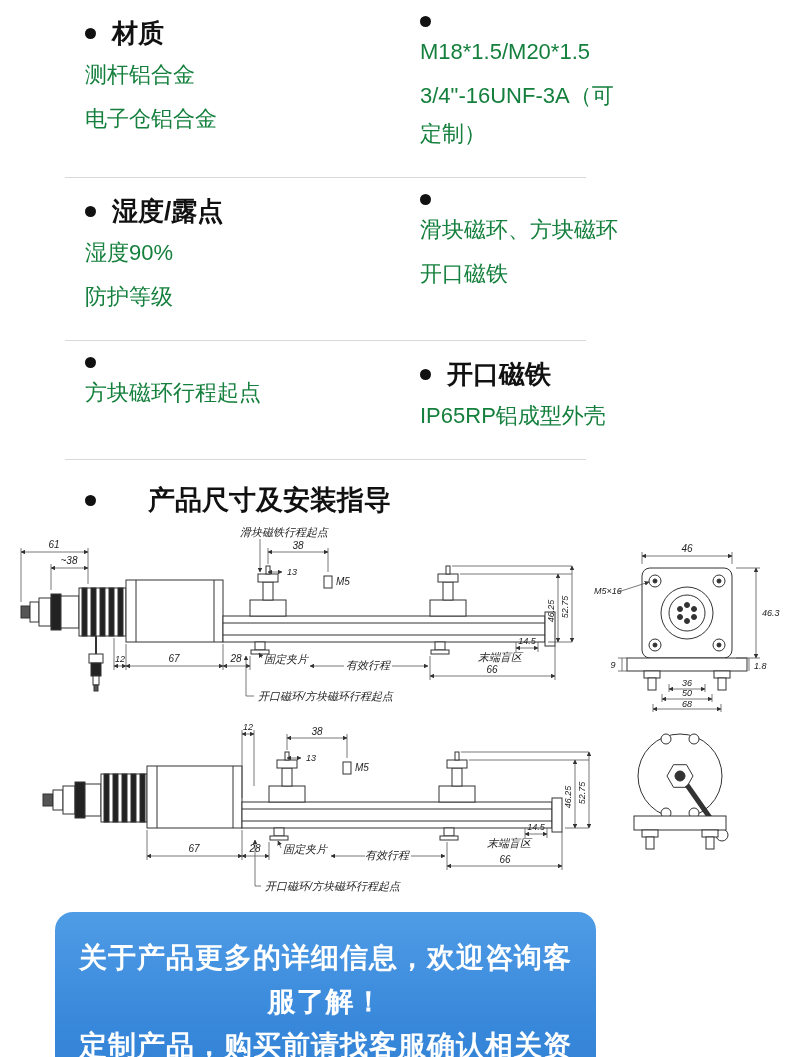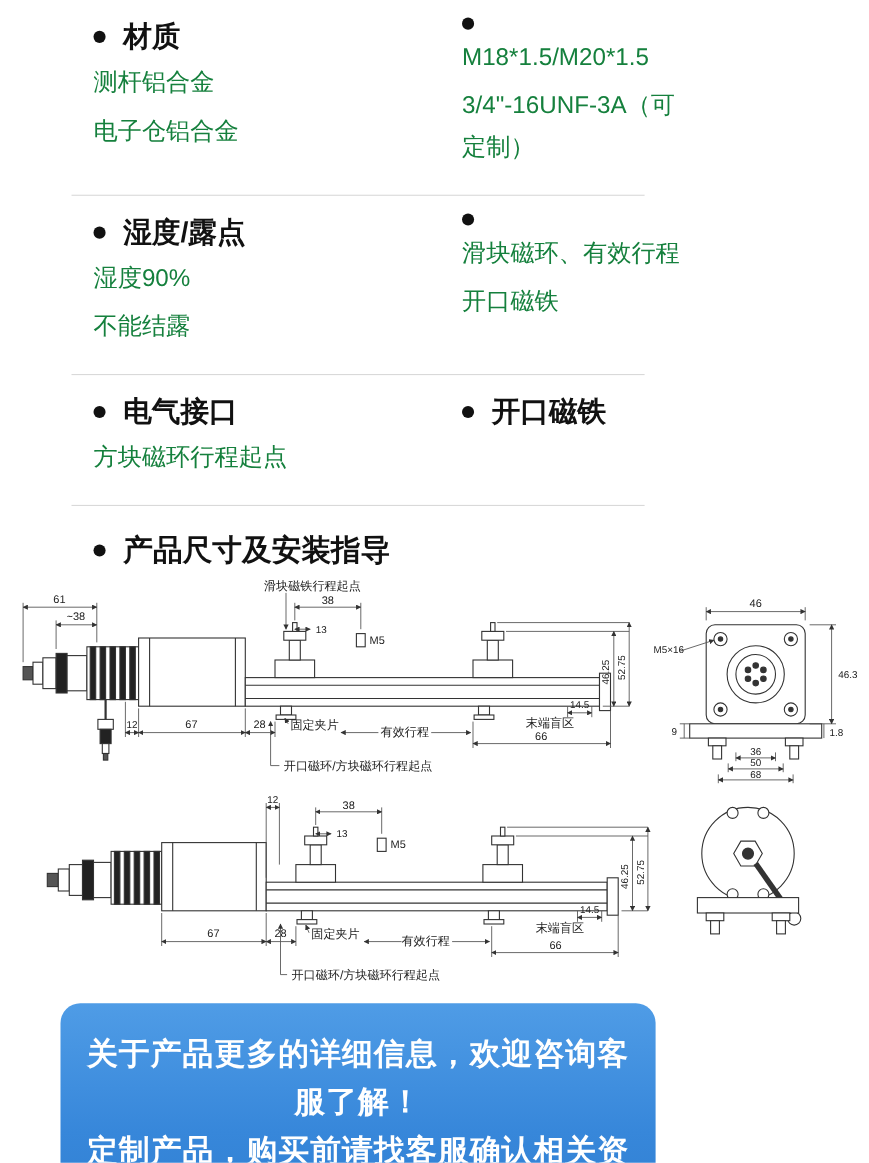--- a/index.html
+++ b/index.html
@@ -20,26 +20,26 @@
     width:11px; height:11px; border-radius:50%; background:#111;
     margin-right:16px; flex:0 0 auto;
   }
   .spec-title { font-size:26px; font-weight:700; color:#111; line-height:34px; }
   .spec-line {
     font-size:22px; color:#15803d; line-height:38px; margin-top:6px;
   }
   .divider { border-top:1px solid #d9d9d9; margin:0 65px; }
 
   .section-header {
-    display:flex; align-items:center; padding:22px 0 6px 85px;
+    display:flex; align-items:center; padding:22px 0 6px 85px;gap:36px;
   }
   .section-title { font-size:27px; font-weight:700; color:#111; }
 
   
-  .drawings { position:relative; height:378px; width:790px; }
+  .drawings { position:relative; height:378px; width:790px;font-style:italic; }
   .drawings svg { position:absolute; }
   .d1main { left:8px;  top:0; }
   .d1side { left:592px; top:14px; }
   .d2main { left:35px; top:186px; }
   .d2side { left:608px; top:198px; }
   svg text { font-family:"Liberation Sans","DejaVu Sans",sans-serif; fill:#222; }
   .cn { font-size:11px; }
   .dm { font-size:10px; }
   .sm { font-size:9px; }
 
@@ -80,45 +80,45 @@
   </div>
   <div class="divider"></div>
 
   <div class="spec-row">
     <div class="spec-cell">
       <div class="spec-title-line">
         <span class="bullet"></span>
         <span class="spec-title">湿度/露点</span>
       </div>
       <p class="spec-line">湿度90%</p>
-      <p class="spec-line">不能结露</p>
-    </div>
-    <div class="spec-cell">
-      <div class="spec-title-line">
-        <span class="bullet"></span>
-      </div>
-      <p class="spec-line">滑块磁环、有效行程</p>
+      <p class="spec-line">防护等级</p>
+    </div>
+    <div class="spec-cell">
+      <div class="spec-title-line">
+        <span class="bullet"></span>
+      </div>
+      <p class="spec-line">滑块磁环、方块磁环</p>
       <p class="spec-line">开口磁铁</p>
     </div>
   </div>
   <div class="divider"></div>
 
   <div class="spec-row">
     <div class="spec-cell">
       <div class="spec-title-line">
         <span class="bullet"></span>
-        <span class="spec-title">电气接口</span>
       </div>
       <p class="spec-line">方块磁环行程起点</p>
     </div>
     <div class="spec-cell">
       <div class="spec-title-line">
         <span class="bullet"></span>
         <span class="spec-title">开口磁铁</span>
       </div>
+      <p class="spec-line">IP65RP铝成型外壳</p>
     </div>
   </div>
   <div class="divider"></div>
 
   <div class="section-header">
     <span class="bullet"></span>
     <span class="section-title">产品尺寸及安装指导</span>
   </div>
 
   <div class="drawings">

